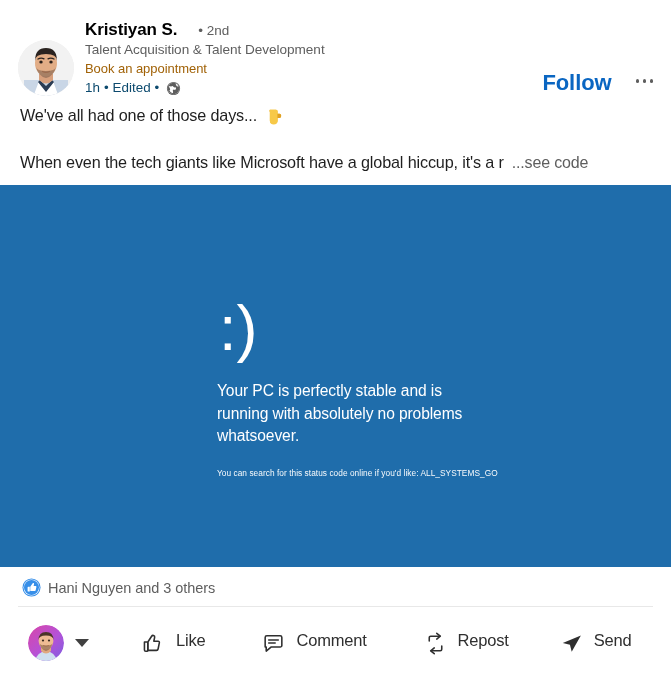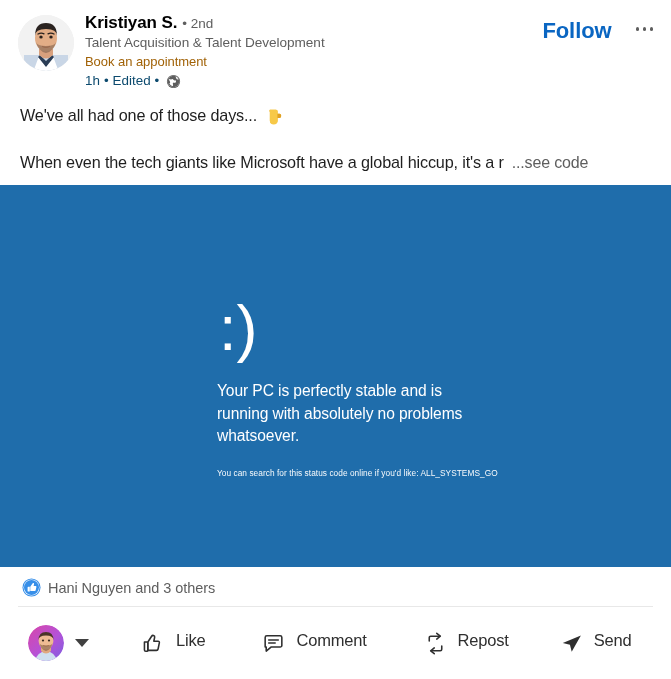--- a/index.html
+++ b/index.html
@@ -20,21 +20,21 @@
     height: 679px;
     position: relative;
     background: #ffffff;
     display: flex;
     flex-direction: column;
   }
 
   
   .post-header {
     display: flex;
-    align-items: flex-start;
+    align-items: flex-end;
     padding: 12px 14px 0 18px;
     box-sizing: border-box;
     height: 96px;
   }
   .avatar-wrap {
     width: 56px;
     height: 56px;
     flex: 0 0 56px;
     margin-top: 3px;
     margin-right: 11px;
@@ -62,21 +62,21 @@
   }
   .author-name {
     font-size: 17px;
     font-weight: bold;
     color: #000000;
     letter-spacing: -0.1px;
   }
   .degree {
     font-size: 13.5px;
     color: #5e5e5e;
-    margin-left: 5px;
+    margin-left: 21px;
     font-weight: normal;
   }
   .headline {
     font-size: 13.6px;
     color: #5e5e5e;
     margin-top: 4px;
     letter-spacing: -0.05px;
   }
   .appointment-link {
     font-size: 13px;

